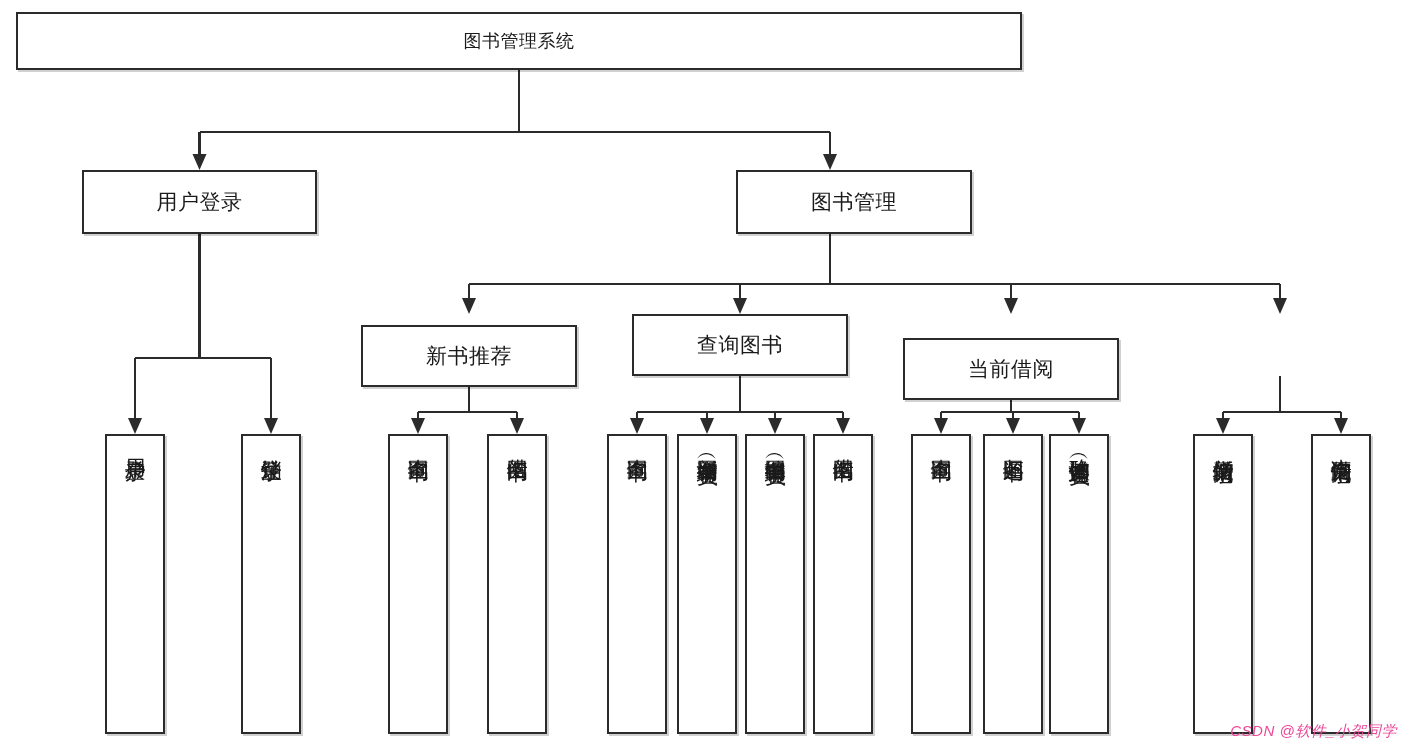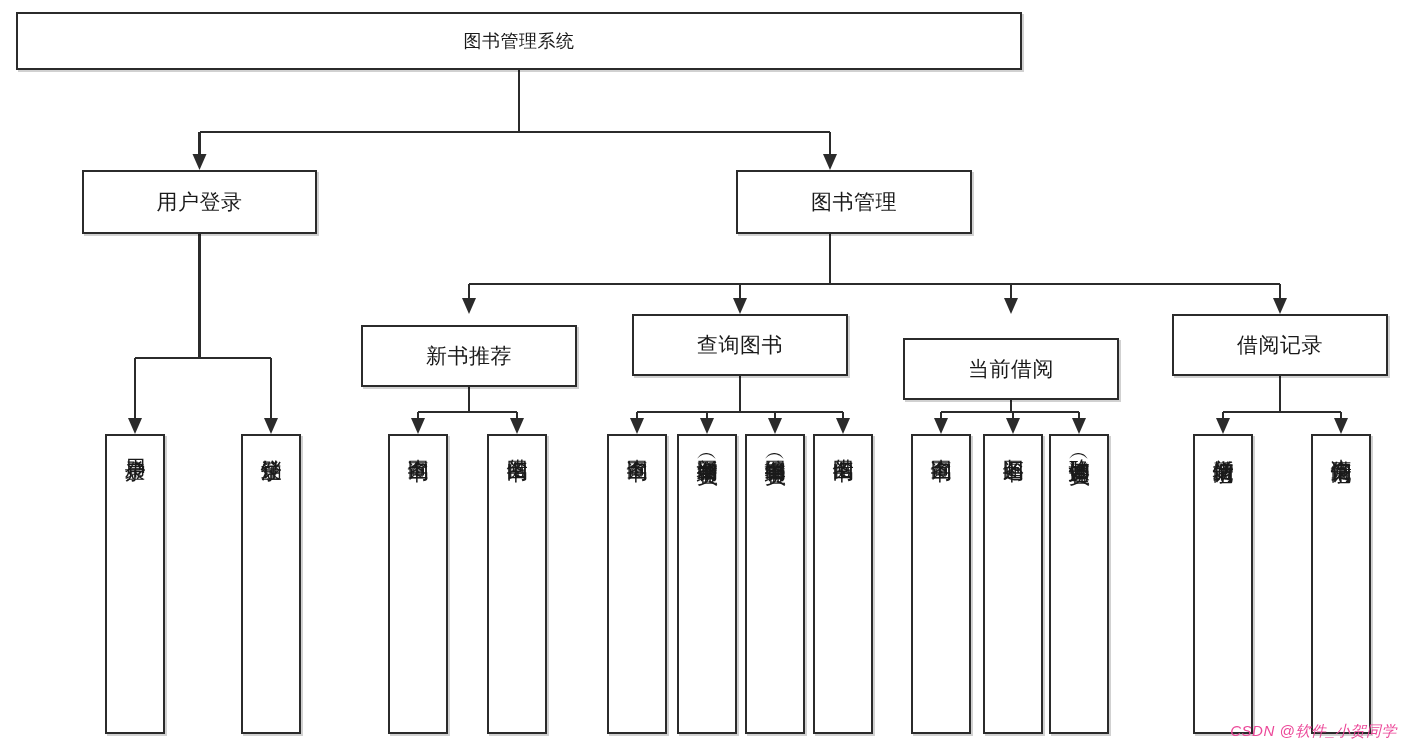--- a/index.html
+++ b/index.html
@@ -138,23 +138,20 @@
 
   <div class="node horiz" id="n-l2_0" style="left: 361px; top: 314px; width: 216px; height: 62px; margin-top: 11px;">
     <span class="lbl">新书推荐</span>
   </div>
   <div class="node horiz" id="n-l2_1" style="left: 632px; top: 314px; width: 216px; height: 62px;">
     <span class="lbl">查询图书</span>
   </div>
   <div class="node horiz" id="n-l2_2" style="left: 903px; top: 314px; width: 216px; height: 62px; margin-top: 24px;">
     <span class="lbl">当前借阅</span>
   </div>
-  <div class="node horiz" id="n-l2_3" style="left: 1172px; top: 314px; width: 216px; height: 62px;">
-    <span class="lbl">借阅记录</span>
-  </div>
 
   <div class="node vert" id="n-leaf_0" style="left: 105px; top: 434px; width: 60px; height: 300px;">
     <span class="lbl">用户登录</span>
   </div>
   <div class="node vert" id="n-leaf_1" style="left: 241px; top: 434px; width: 60px; height: 300px;">
     <span class="lbl">注销登录</span>
   </div>
   <div class="node vert" id="n-leaf_2" style="left: 388px; top: 434px; width: 60px; height: 300px;">
     <span class="lbl">查询图书</span>
   </div>

